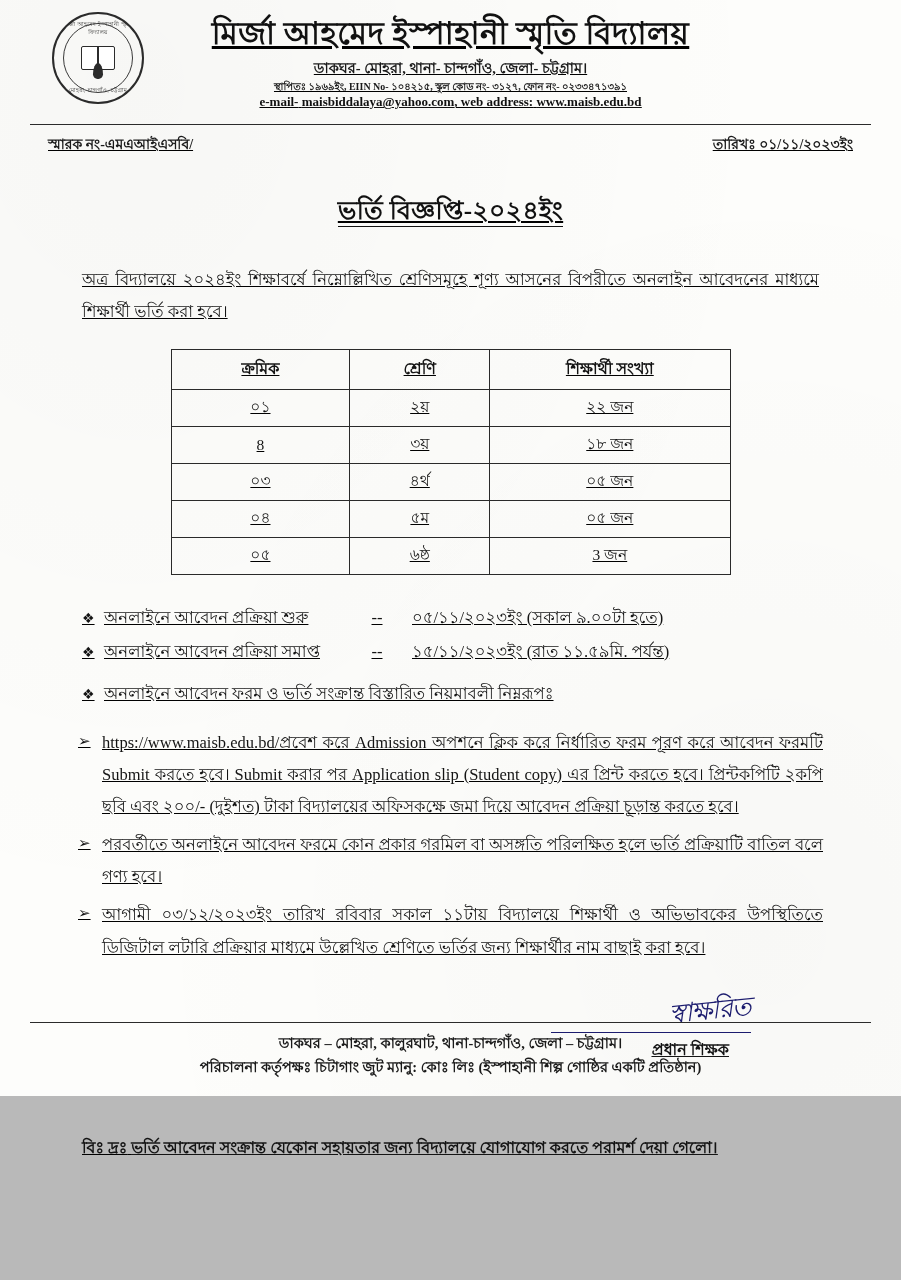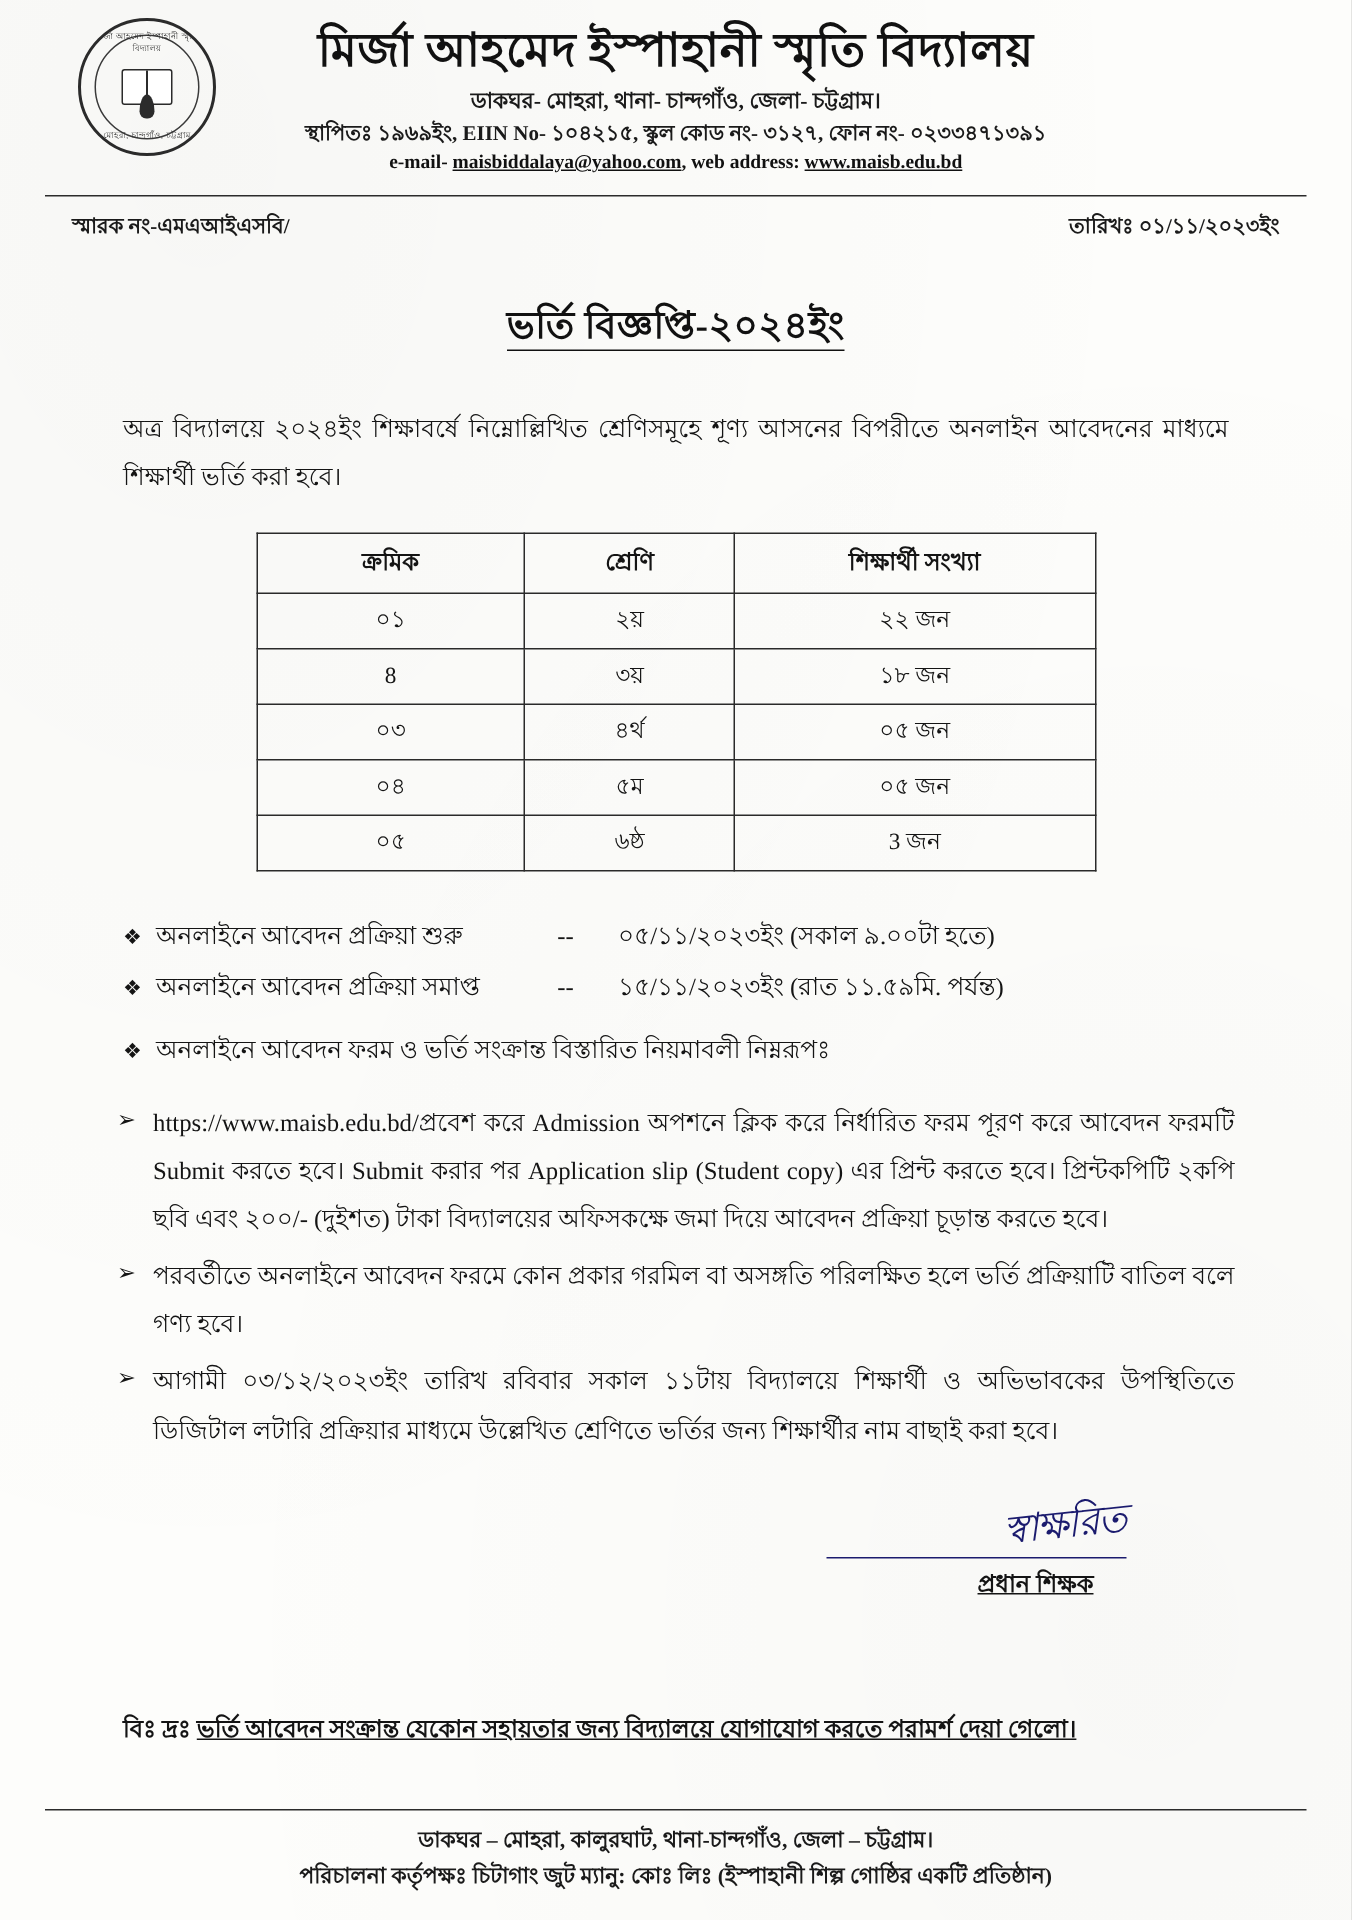--- a/index.html
+++ b/index.html
@@ -7,26 +7,27 @@
   body {
     width: 901px;
     height: 1280px;
     background: #b9b9b9;
     font-family: "Liberation Serif", serif;
     overflow: hidden;
   }
   .page {
     position: relative;
     width: 901px;
-    height: 1280px;
+    height: 1096px;
     background: #fdfdfb;
     background-image:
       radial-gradient(ellipse at 15% 8%, rgba(0,0,0,0.022), rgba(0,0,0,0) 60%),
       radial-gradient(ellipse at 85% 85%, rgba(0,0,0,0.02), rgba(0,0,0,0) 60%);
     padding: 0 30px;
+    text-decoration: underline;
   }
   
   .letterhead {
     position: relative;
     padding: 12px 0 6px 0;
     text-align: center;
   }
   .logo {
     position: absolute;
     left: 22px;
@@ -79,21 +80,21 @@
     letter-spacing: .5px;
     line-height: 1.15;
     margin: 4px 0 6px 0;
   }
   .addr-line {
     font-size: 14.5px;
     font-weight: bold;
     color: #1a1a1a;
     line-height: 1.5;
   }
-  .addr-line.small { font-size: 14px; }
+  .addr-line.small { font-size: 10px; }
   .email-line {
     font-size: 13px;
     font-weight: bold;
     color: #111;
     margin-top: 0;
   }
   .email-line u { text-decoration: underline; }
   .rule {
     border: none;
     border-top: 1.6px solid #2b2b2b;

